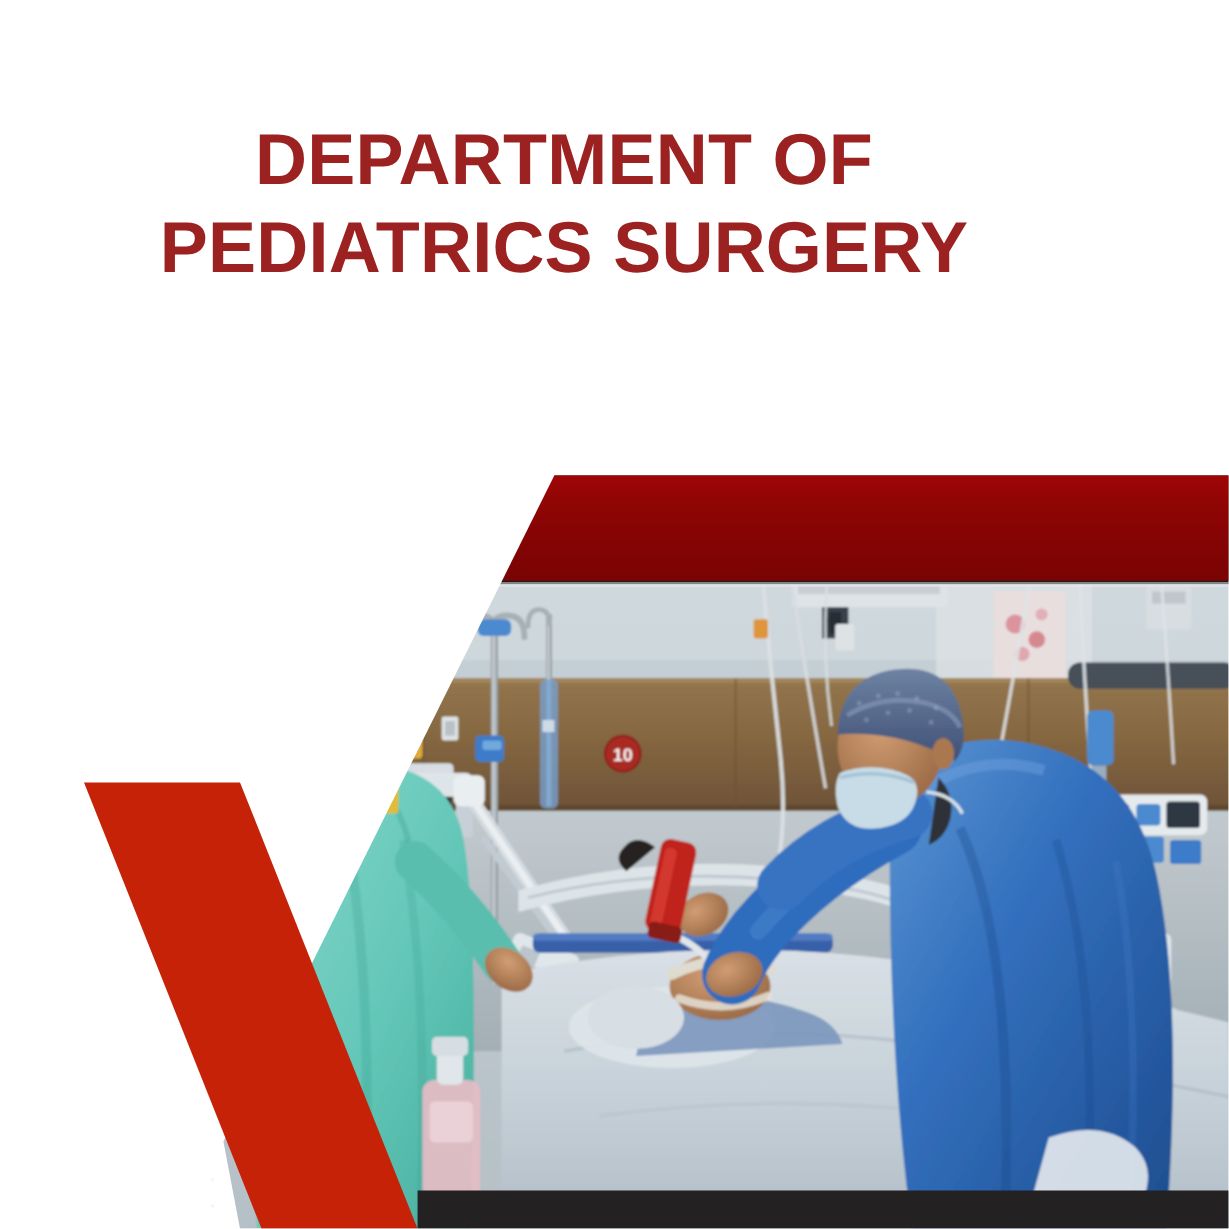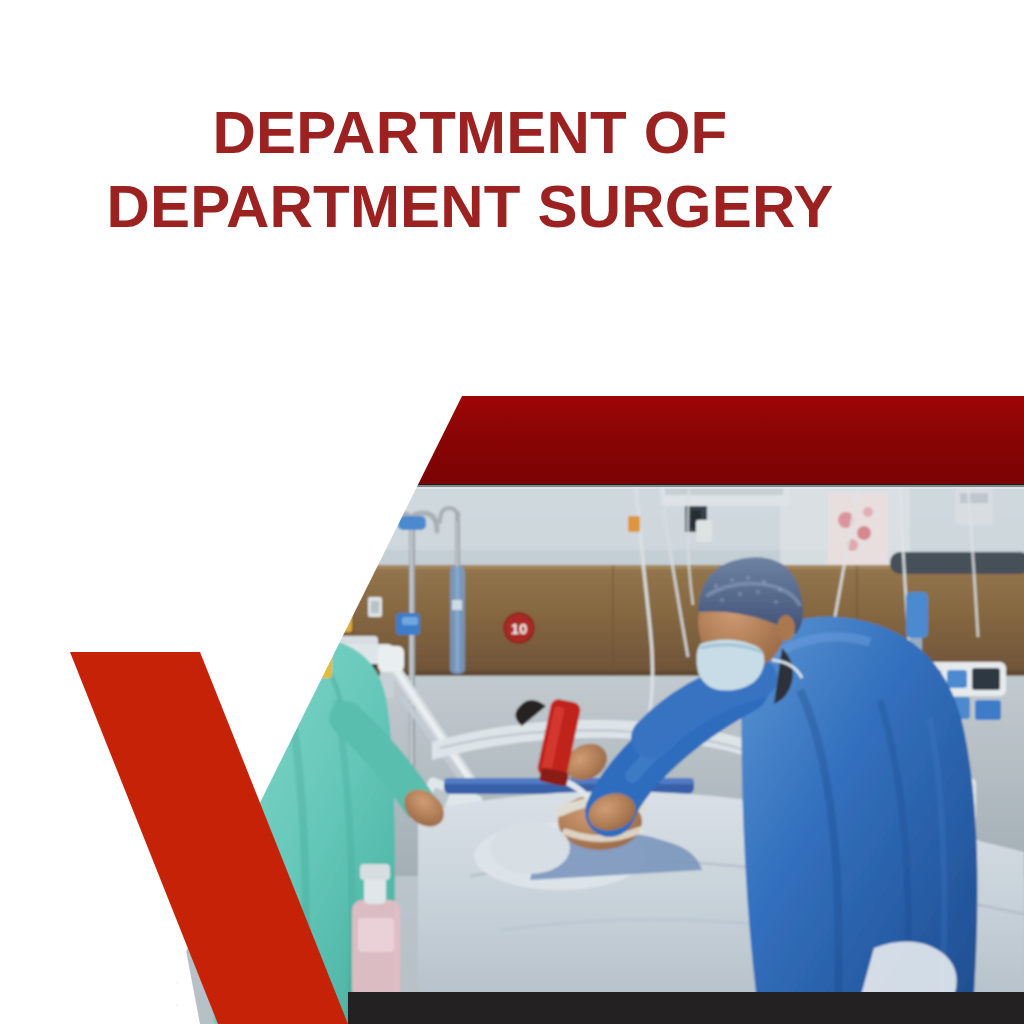--- a/index.html
+++ b/index.html
@@ -65,21 +65,21 @@
 </style>
 </head>
 <body>
 
 <div id="stage">
 
   <div id="dot-texture"></div>
 
   <div id="title-block">
     <span class="line">DEPARTMENT OF</span>
-    <span class="line">DEPARTMENT SURGERY</span>
+    <span class="line">PEDIATRICS SURGERY</span>
   </div>
 
   <div id="composition">
     <svg width="1024" height="1024" viewBox="0 0 1024 1024" xmlns="http://www.w3.org/2000/svg">
       <defs>
 
         <clipPath id="photoClip">
           <polygon points="98,487 1024,487 1024,1024 200,1024"></polygon>
         </clipPath>
 

